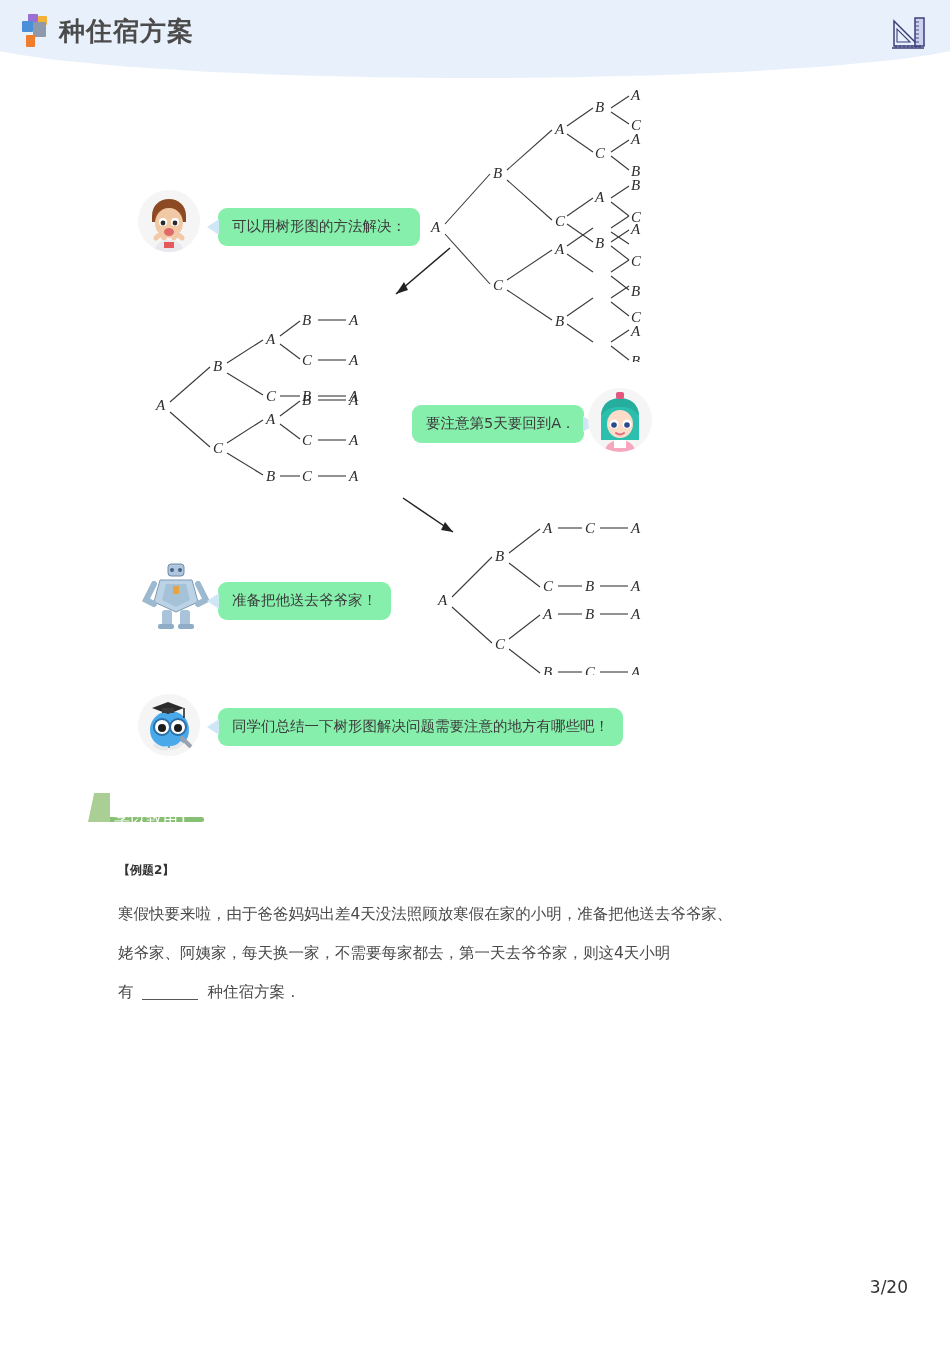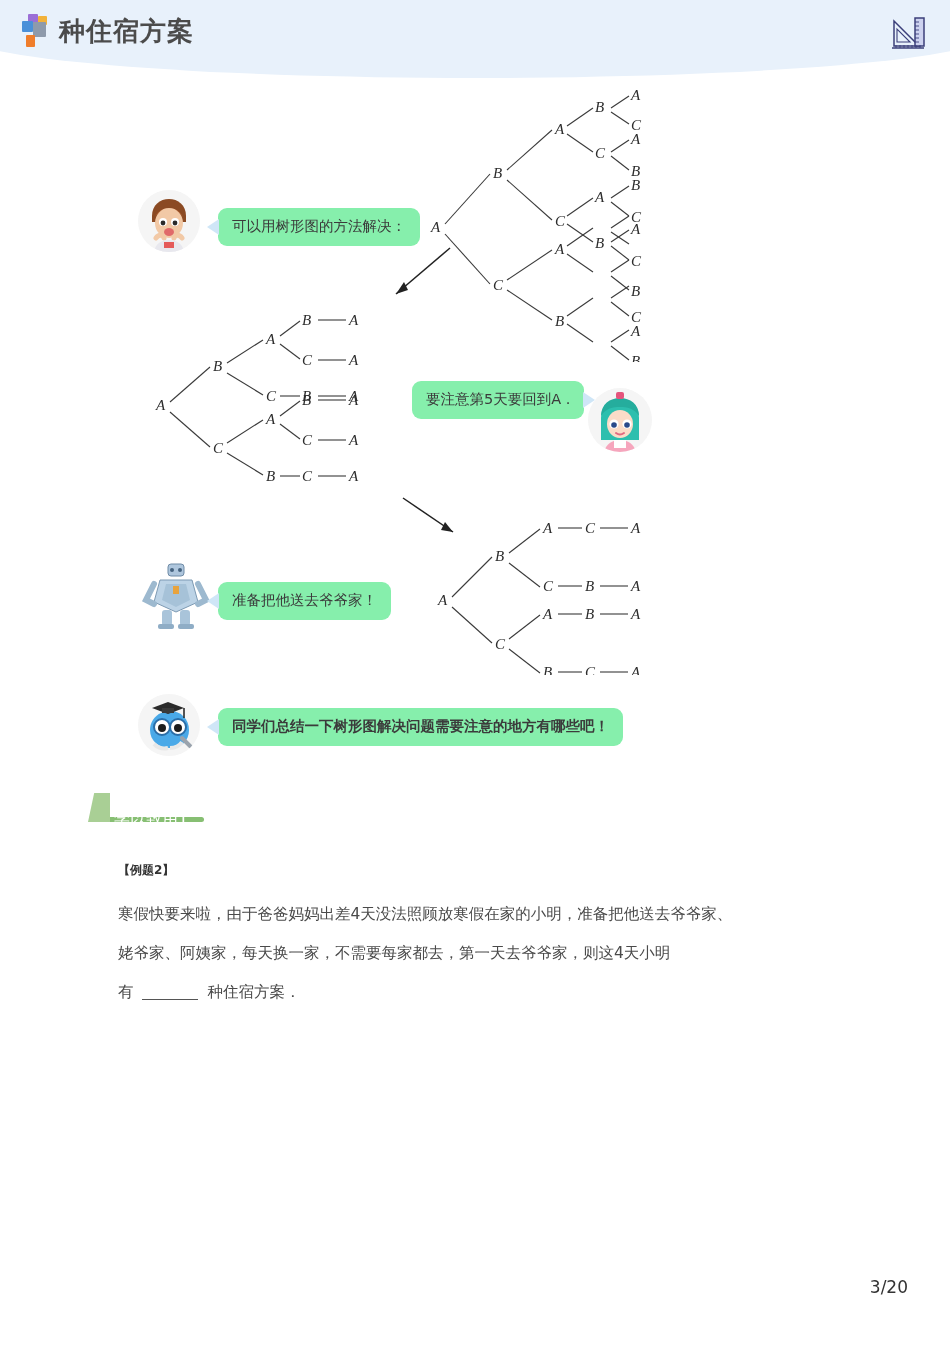--- a/index.html
+++ b/index.html
@@ -353,21 +353,21 @@
   <line x1="168" y1="181" x2="196" y2="181"></line>
   <text x="199" y="186">A</text>
 </svg>
 
 <svg class="tree-svg" style="left:150px; top:295px;" width="250" height="190">
   <text x="152" y="110">B</text>
   <line x1="168" y1="105" x2="196" y2="105"></line>
   <text x="199" y="110">A</text>
 </svg>
 
-<div class="bubble tail-right" style="left:412px; top:381px;">要注意第5天要回到A .</div>
+<div class="bubble tail-right" style="left:412px; top:405px;">要注意第5天要回到A .</div>
 <div class="avatar" style="left:588px; top:388px; width:64px; height:64px; background:#f7f7f7;">
   <svg viewBox="0 0 64 64" width="64" height="64">
     <circle cx="32" cy="32" r="32" fill="#f5f5f5"></circle>
     <path d="M13 30c0-12 8-19 19-19s19 7 19 19v22H13z" fill="#2dbfae"></path>
     <ellipse cx="32" cy="36" rx="13" ry="14" fill="#fbdcc8"></ellipse>
     <path d="M13 28c0-12 9-18 19-18s19 6 19 18c-5-8-12-9-19-9s-14 1-19 9z" fill="#25ad9d"></path>
     <rect x="28" y="4" width="8" height="7" rx="2" fill="#e5547c"></rect>
     <circle cx="26" cy="36" r="4.6" fill="#fff"></circle>
     <circle cx="39" cy="36" r="4.6" fill="#fff"></circle>
     <circle cx="26" cy="37" r="2.8" fill="#2a4a8a"></circle>
@@ -447,21 +447,21 @@
     <circle cx="40" cy="34" r="4" fill="#1d1d1d"></circle>
     <path d="M32 33h0" stroke="#2b6ea8" stroke-width="2"></path>
     <path d="M14 14 L30 8 L46 14 L30 20 Z" fill="#2b2b2b"></path>
     <rect x="24" y="14" width="12" height="5" fill="#3a3a3a"></rect>
     <path d="M46 14 L46 24" stroke="#2b2b2b" stroke-width="1.6"></path>
     <path d="M16 50 q6 6 14 4" stroke="#e8e8e8" stroke-width="4" fill="none"></path>
     <path d="M44 48 q-4 6 -12 6" stroke="#e8e8e8" stroke-width="4" fill="none"></path>
     <path d="M44 44 L54 54" stroke="#9aa3ad" stroke-width="4" stroke-linecap="round"></path>
   </svg>
 </div>
-<div class="bubble tail-left" style="left:218px; top:708px;font-weight:bold;">同学们总结一下树形图解决问题需要注意的地方有哪些吧！</div>
+<div class="bubble tail-left" style="left:218px; top:708px;">同学们总结一下树形图解决问题需要注意的地方有哪些吧！</div>
 
 <div class="banner">
   <div class="banner-para"></div>
   <div class="banner-body">学以致用1</div>
 </div>
 
 <div class="problem">
   <div class="problem-title">【例题2】</div>
   <div class="problem-line">寒假快要来啦，由于爸爸妈妈出差4天没法照顾放寒假在家的小明，准备把他送去爷爷家、</div>
   <div class="problem-line">姥爷家、阿姨家，每天换一家，不需要每家都去，第一天去爷爷家，则这4天小明</div>

